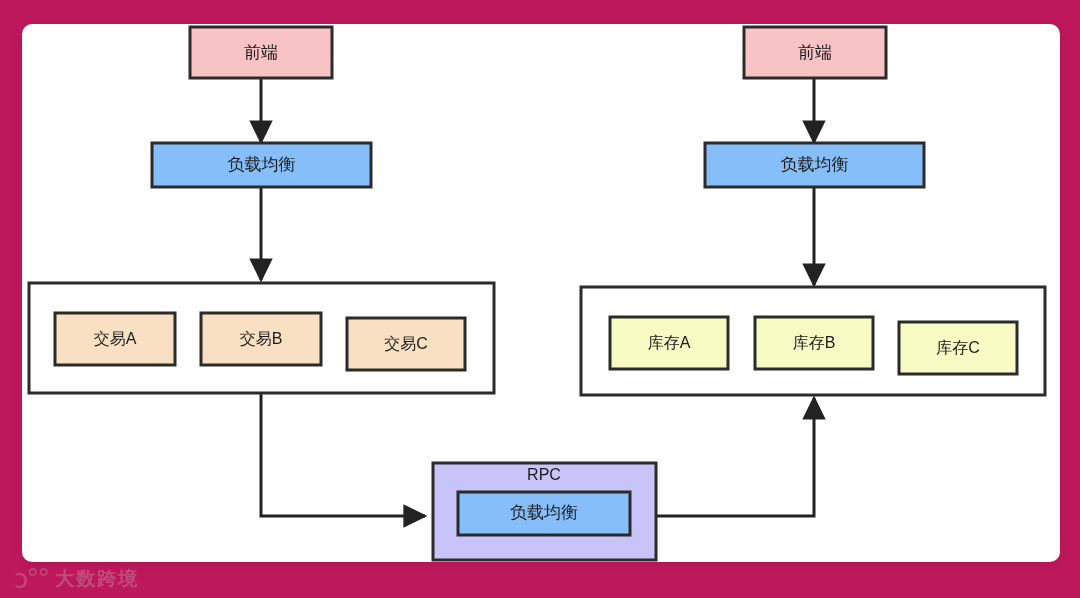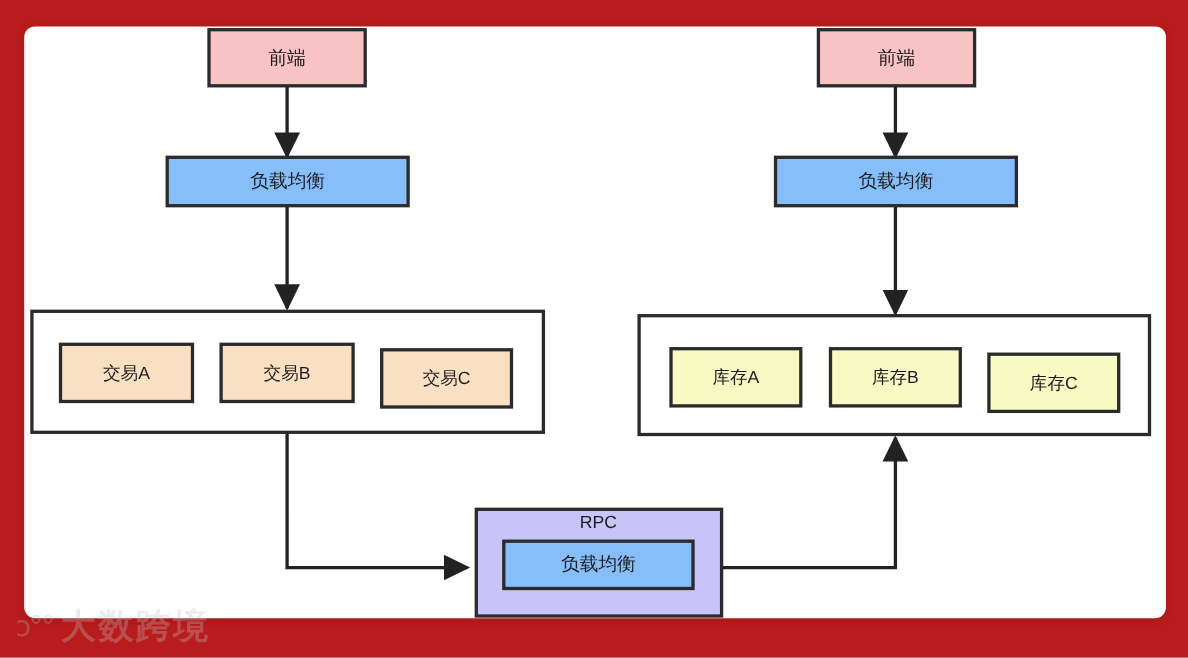--- a/index.html
+++ b/index.html
@@ -5,21 +5,21 @@
   html, body {
     margin: 0;
     padding: 0;
     background: #efeff0;
     font-family: "Liberation Sans", "DejaVu Sans", sans-serif;
   }
   #stage {
     position: relative;
     width: 1080px;
     height: 598px;
-    background: #b91c1c;
+    background: #be185d;
     overflow: hidden;
   }
   #card {
     position: absolute;
     left: 22px;
     top: 24px;
     width: 1038px;
     height: 538px;
     background: #ffffff;
     border-radius: 10px;
@@ -74,21 +74,21 @@
     user-select: none;
   }
   #watermark .wm-mark {
     font-size: 26px;
     color: #b9b9bb;
     font-family: "DejaVu Sans", sans-serif;
     line-height: 1;
     letter-spacing: -2px;
   }
   #watermark .wm-text {
-    font-size: 32px;
+    font-size: 19px;
     color: #c2c2c4;
     font-weight: bold;
     letter-spacing: 2px;
     font-family: "Liberation Sans", "DejaVu Sans", sans-serif;
   }
 </style>
 </head>
 <body>
 
 <div id="stage">

